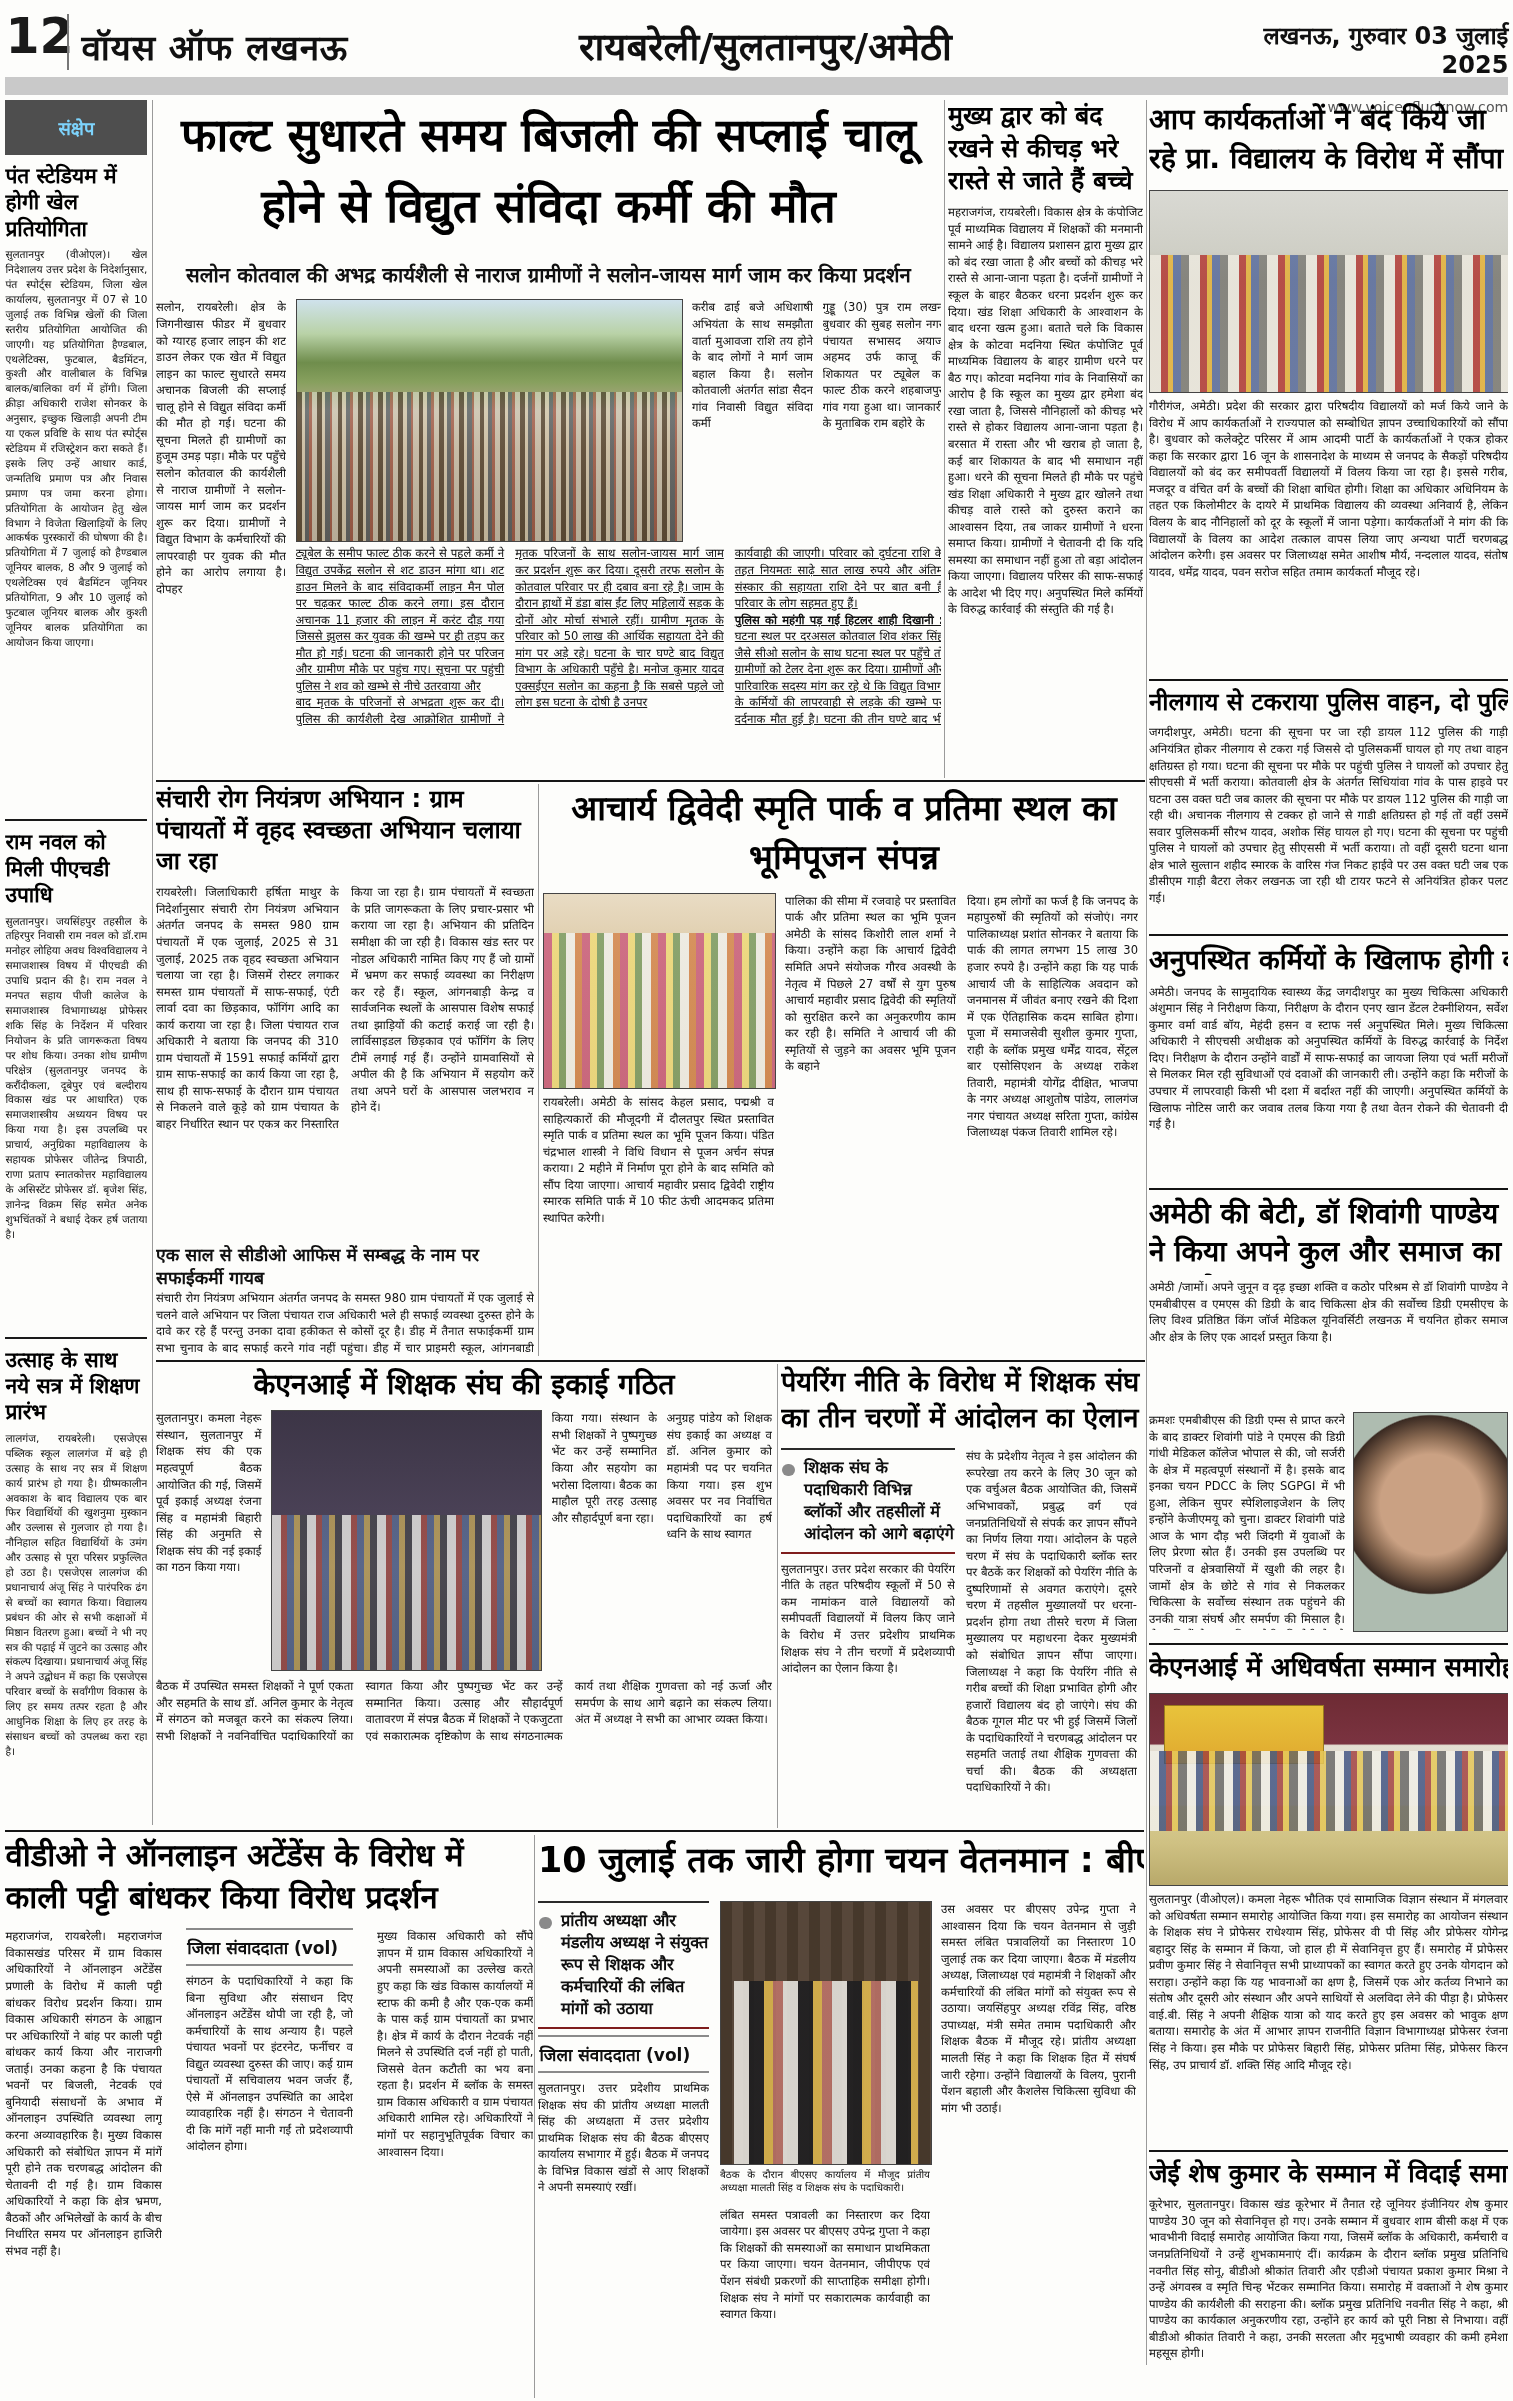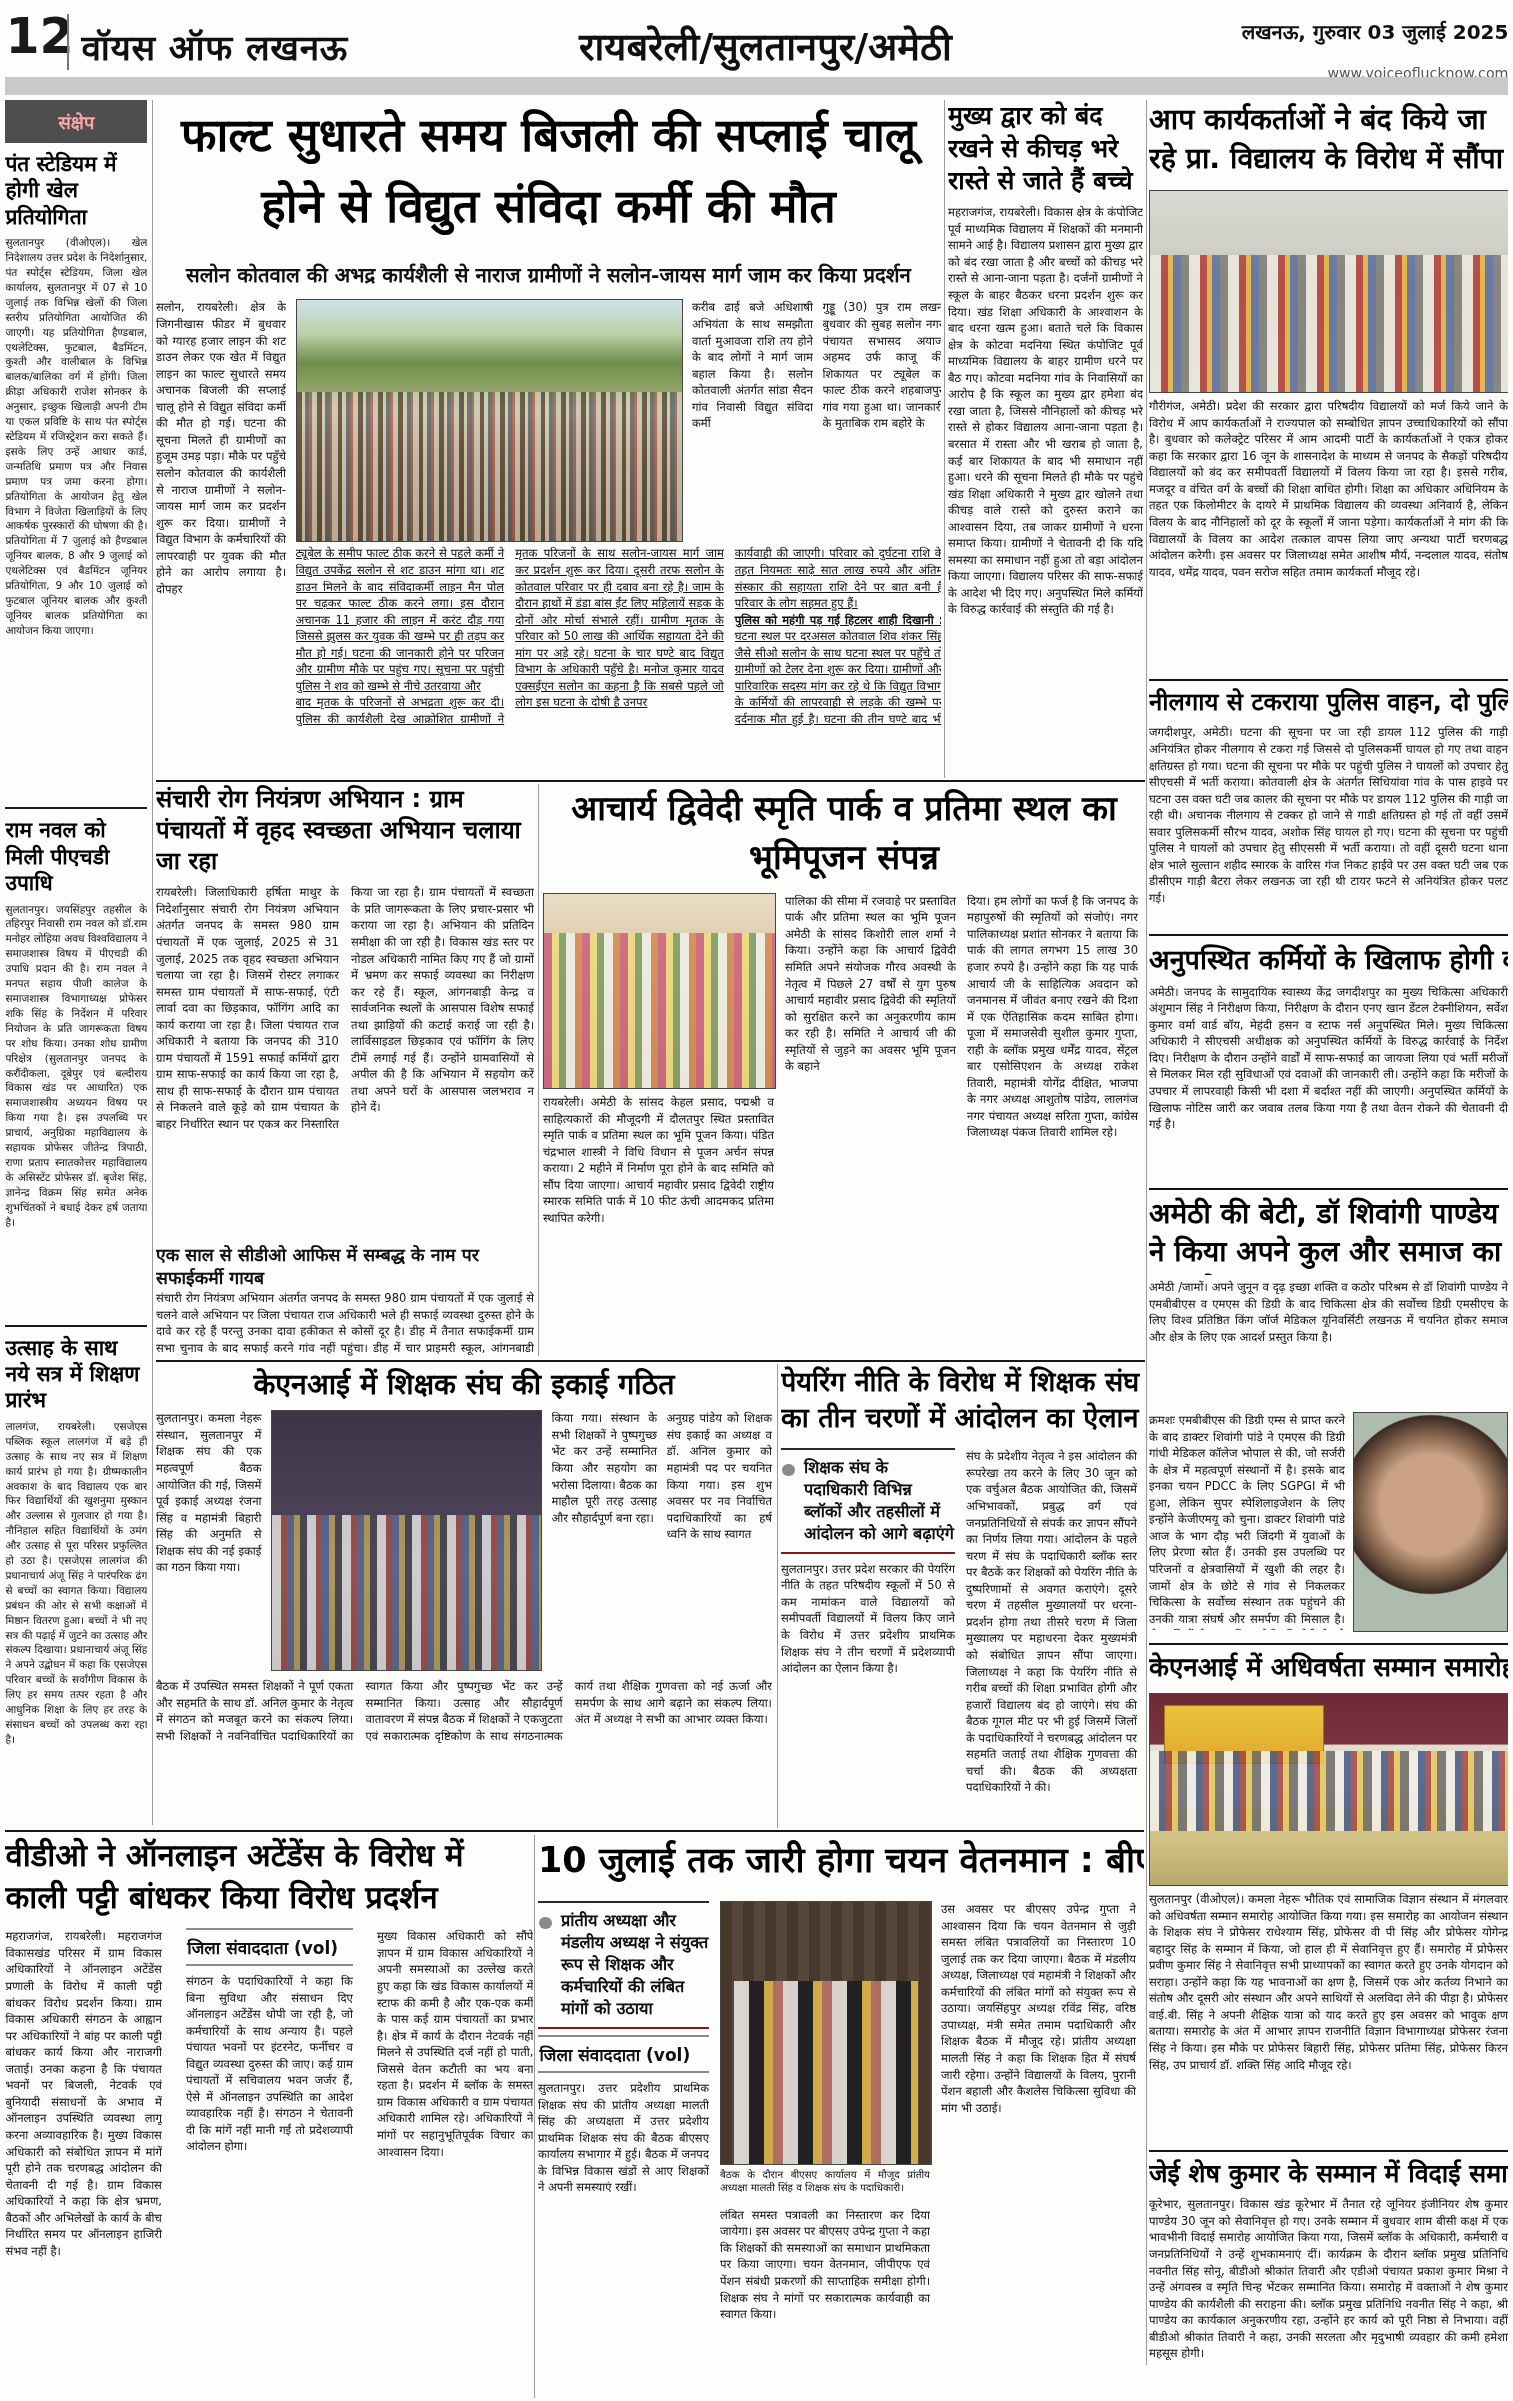--- a/index.html
+++ b/index.html
@@ -4,31 +4,31 @@
 <style>
   html,body{margin:0;padding:0;background:#e8e8e4;}
   #page{position:relative;width:1514px;height:2401px;background:#fdfdfb;
         font-family:"DejaVu Sans",sans-serif;color:#101010;overflow:hidden;}
   .abs{position:absolute;}
   
   .pagenum{font-size:49px;font-weight:800;color:#1a1a1a;line-height:1;}
   .mast{font-size:35px;font-weight:800;letter-spacing:0.7px;white-space:nowrap;}
   .edition{font-size:38px;font-weight:800;text-align:center;white-space:nowrap;}
   .hdr-right{text-align:right;}
-  .hdr-date{font-size:20px;font-weight:700;}
+  .hdr-date{font-size:24px;font-weight:700;}
   .hdr-url{font-size:14.2px;color:#555;margin-top:20.3px;}
   .graybar{background:#c9c9c9;}
   
   .body-txt{font-size:11.5px;line-height:1.44;text-align:justify;overflow:hidden;}
   .body-sm{font-size:10.5px;line-height:1.42;text-align:justify;overflow:hidden;}
   h1,h2,h3,h4{margin:0;padding:0;color:#000;}
   .vrule{background:#9a9a9a;width:1.4px;}
   .hrule{background:#161616;height:2px;}
   
-  .sankshep{background:#4e4e4e;color:#fca5a5;text-align:center;font-size:18.3px;font-weight:800;padding:9px 0;}
+  .sankshep{background:#4e4e4e;color:#7dd3fc;text-align:center;font-size:18.3px;font-weight:800;padding:15px 0;}
   .brief h3{font-size:21px;line-height:1.25;font-weight:800;margin:8.1px 0 5.4px;}
   .brief-sep{border-top:2px solid #1a1a1a;margin-top:8.1px;}
   
   .main-head{font-size:46px;font-weight:800;line-height:1.55;text-align:center;height:157px;overflow:hidden;}
   .main-sub{font-size:20.3px;font-weight:800;text-align:center;height:33px;overflow:hidden;margin-top:2.7px;}
   .main-bodywrap{display:flex;gap:9.5px;margin-top:6.8px;}
   .main-colA{width:130px;height:453px;flex:none;}
   .main-right{flex:1;}
   .rowtop{display:flex;gap:9.5px;}
   .photo{position:relative;overflow:hidden;border:0.7px solid #444;flex:none;}

